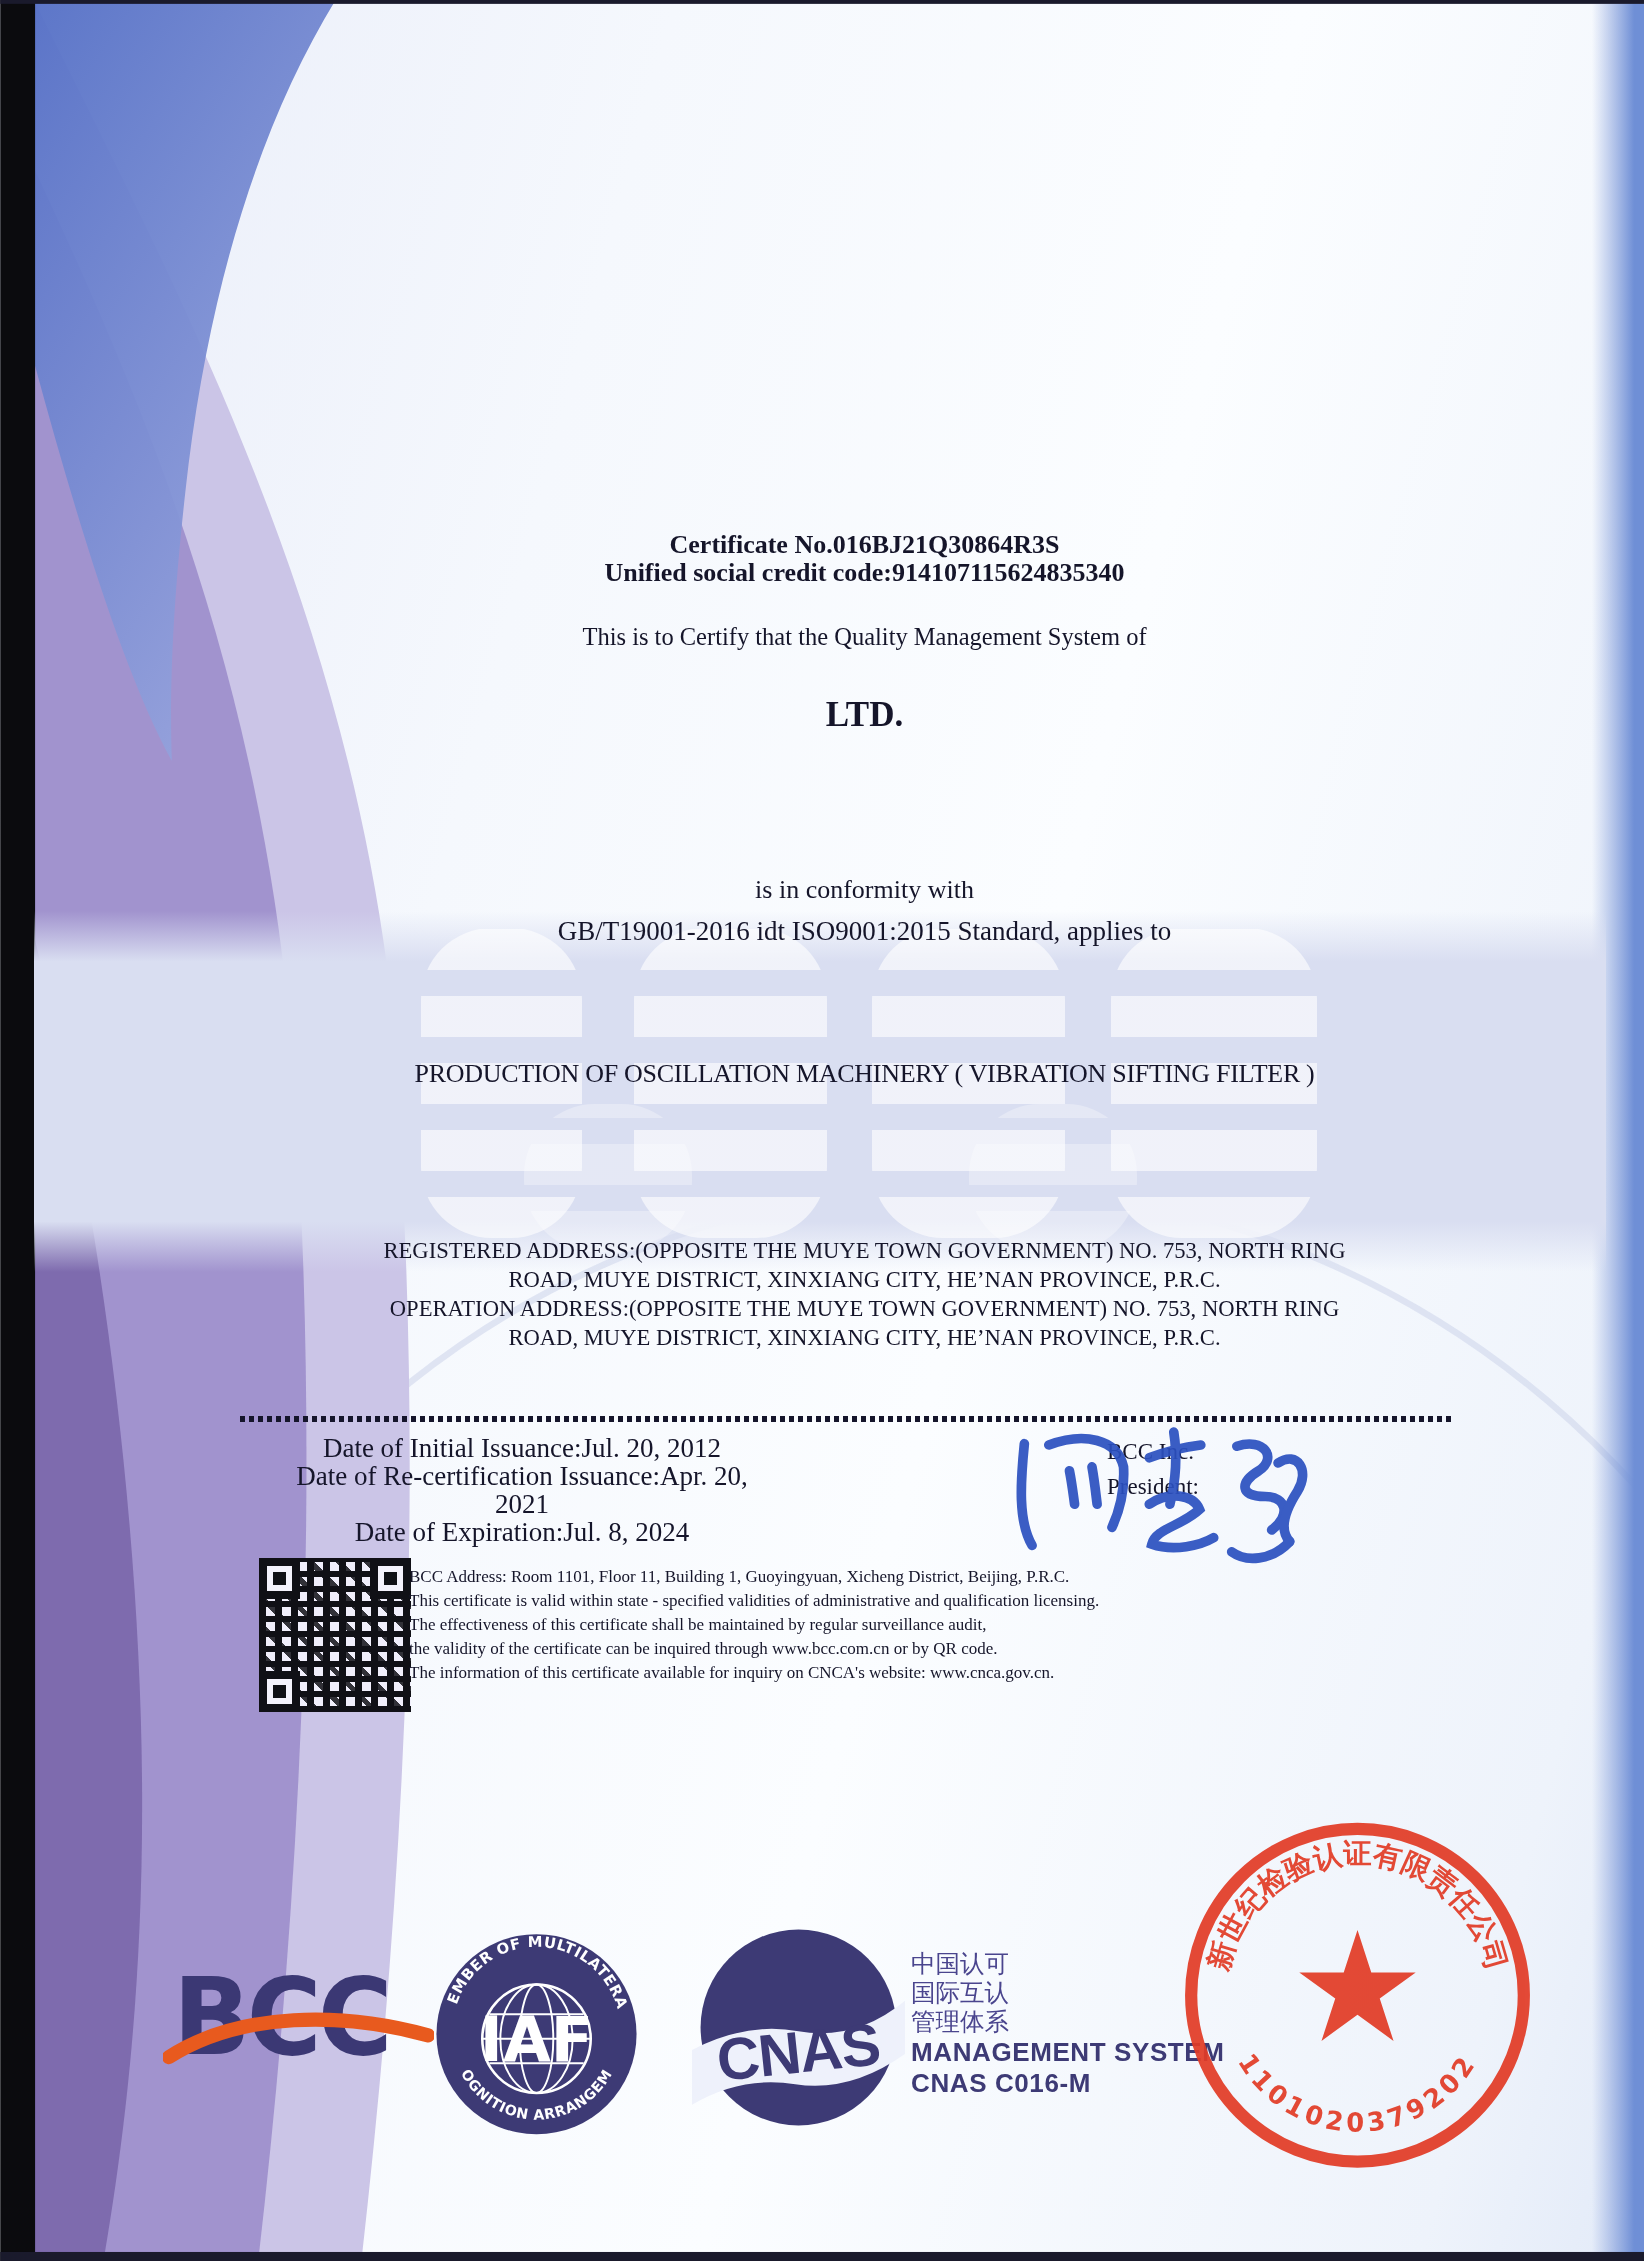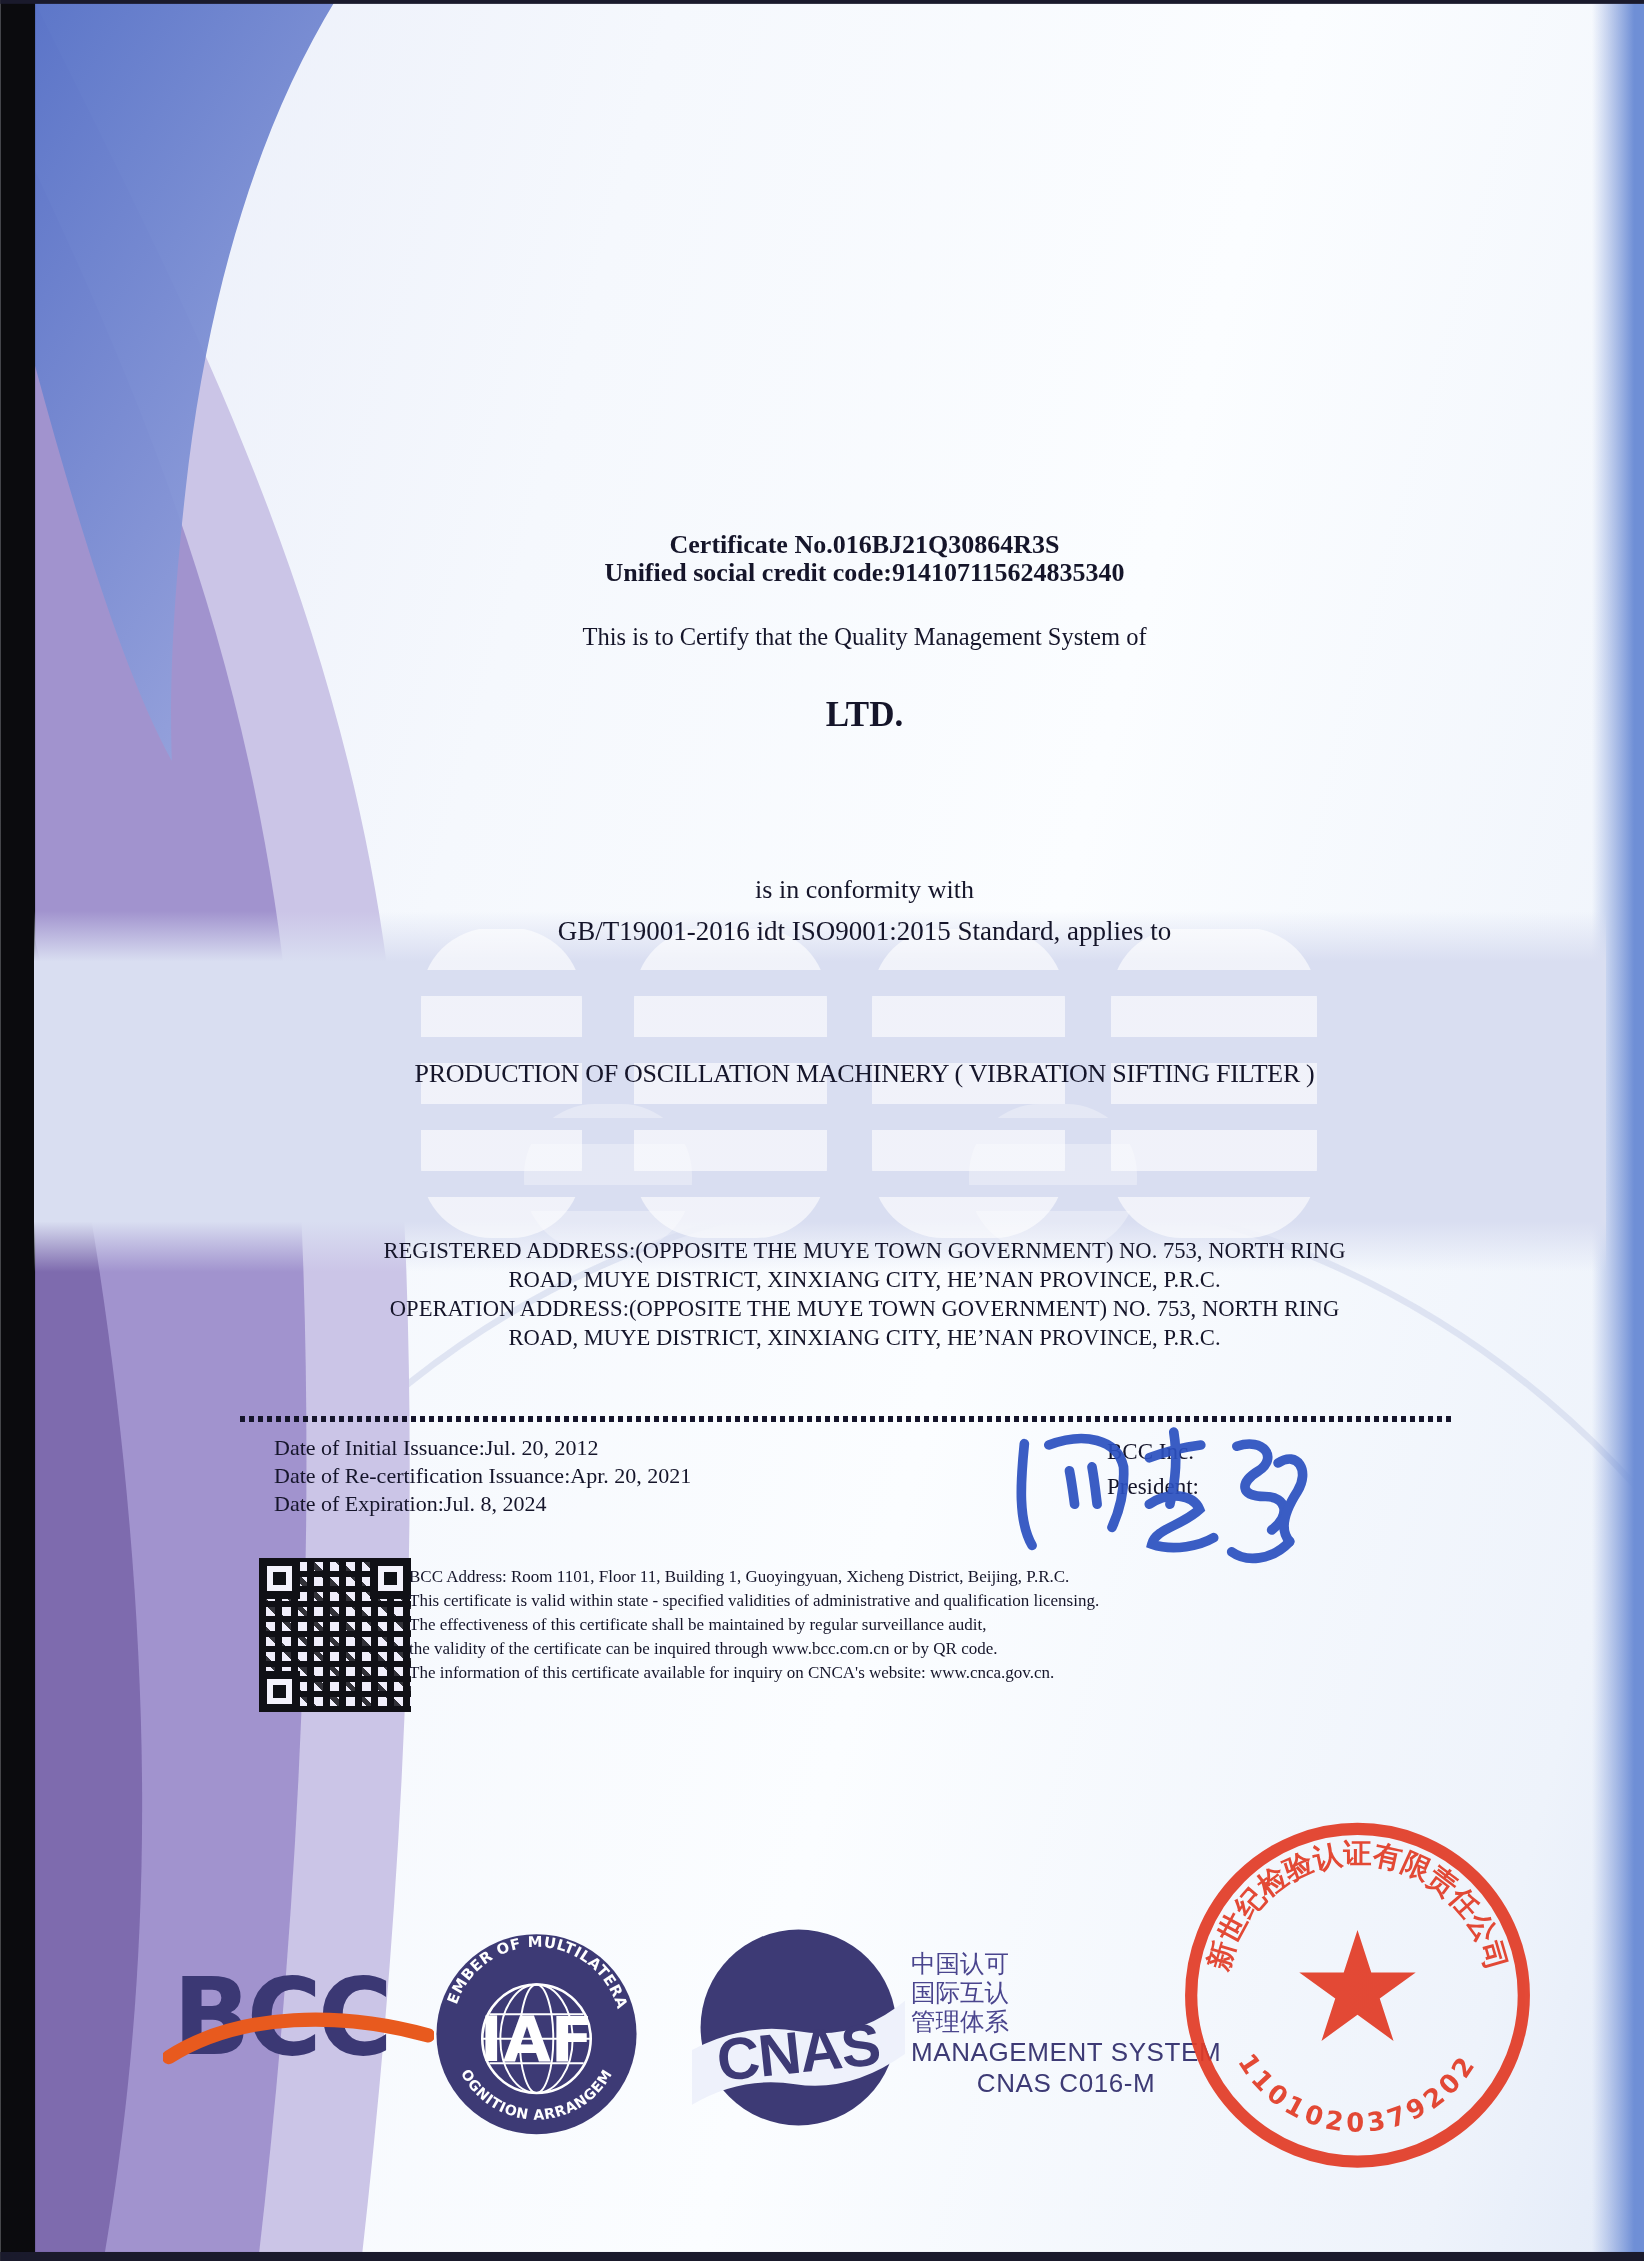--- a/index.html
+++ b/index.html
@@ -14,35 +14,35 @@
   .title{top:365px;font-size:50px;line-height:58px;font-weight:700;letter-spacing:0.6px;color:#14142b;}
   .certno{top:531px;font-size:26px;line-height:28px;font-weight:700;}
   .certify{top:623px;font-size:24.5px;}
   .company{top:695px;font-size:35px;line-height:40px;font-weight:700;}
   .conformity{top:835px;font-size:26px;margin-top:40px;}
   .standard{top:916px;font-size:27px;}
   .scope{top:1059px;font-size:26px;letter-spacing:-0.3px;}
   .addresses{top:1236px;font-size:22.6px;line-height:29px;}
   .dotline{top:1416px;left:240px;width:1211px;height:5.8px;
     background:repeating-linear-gradient(90deg,#15152b 0 5.2px,rgba(0,0,0,0) 5.2px 9px);}
-  .dates{top:1434px;left:274px;width:464px;font-size:22px;line-height:28px;}
+  .dates{top:1434px;left:290px;width:464px;text-align:center;font-size:27px;line-height:28px;}
   .issuer{top:1434px;left:1107px;font-size:23px;line-height:35px;}
   .footerp{top:1565px;left:409px;width:838px;font-size:17px;line-height:24px;}
   .band{top:911px;left:34px;right:39px;height:361px;
     background:linear-gradient(180deg,rgba(211,217,240,0) 0%,#d9def1 14%,#d9def1 86%,rgba(211,217,240,0) 100%);}
   .wm{position:absolute;background:repeating-linear-gradient(0deg,rgba(255,255,255,.62) 0 41px,rgba(255,255,255,0) 41px 67px);border-radius:71px;}
   .qr{top:1558px;left:259px;width:152px;height:154px;background:
      repeating-linear-gradient(90deg,#101016 0 7px,rgba(0,0,0,0) 7px 16px),
      repeating-linear-gradient(0deg,#101016 0 6.4px,rgba(0,0,0,0) 6.4px 15px),
      repeating-linear-gradient(45deg,rgba(16,16,22,.85) 0 5.2px,rgba(0,0,0,0) 5.2px 20px);
      background-color:#f0eefb;}
   .finder{position:absolute;width:41px;height:41px;border:8.4px solid #101016;background:#f4f2fc;box-sizing:border-box;}
   .finder::after{content:"";position:absolute;left:5.8px;top:5.8px;width:13px;height:13px;background:#101016;}
   .zhblock{top:1949px;left:911px;font-size:24.5px;line-height:29px;color:#4a458e;font-family:"DejaVu Sans",sans-serif;}
-  .msline{top:2037px;left:911px;font-size:26px;line-height:31px;font-weight:400;color:#3d3a75;letter-spacing:0.6px;text-align:center;}
+  .msline{top:2037px;left:911px;font-size:26px;line-height:31px;font-weight:700;color:#3d3a75;letter-spacing:0.6px;}
   .bcc-word{top:1958px;left:173px;width:245px;font-size:102px;font-weight:700;color:#3b3874;letter-spacing:-3.9px;transform:scaleY(1.04);font-family:"DejaVu Sans",sans-serif;}
 </style>
 </head>
 <body>
 
 <div id="page">
 
   <svg class="abs" style="left:0;top:0" width="1645" height="2261" viewBox="0 0 2550 3506">
     <defs>
       <linearGradient id="gBlue" x1="0" y1="0" x2="0.6" y2="1">

